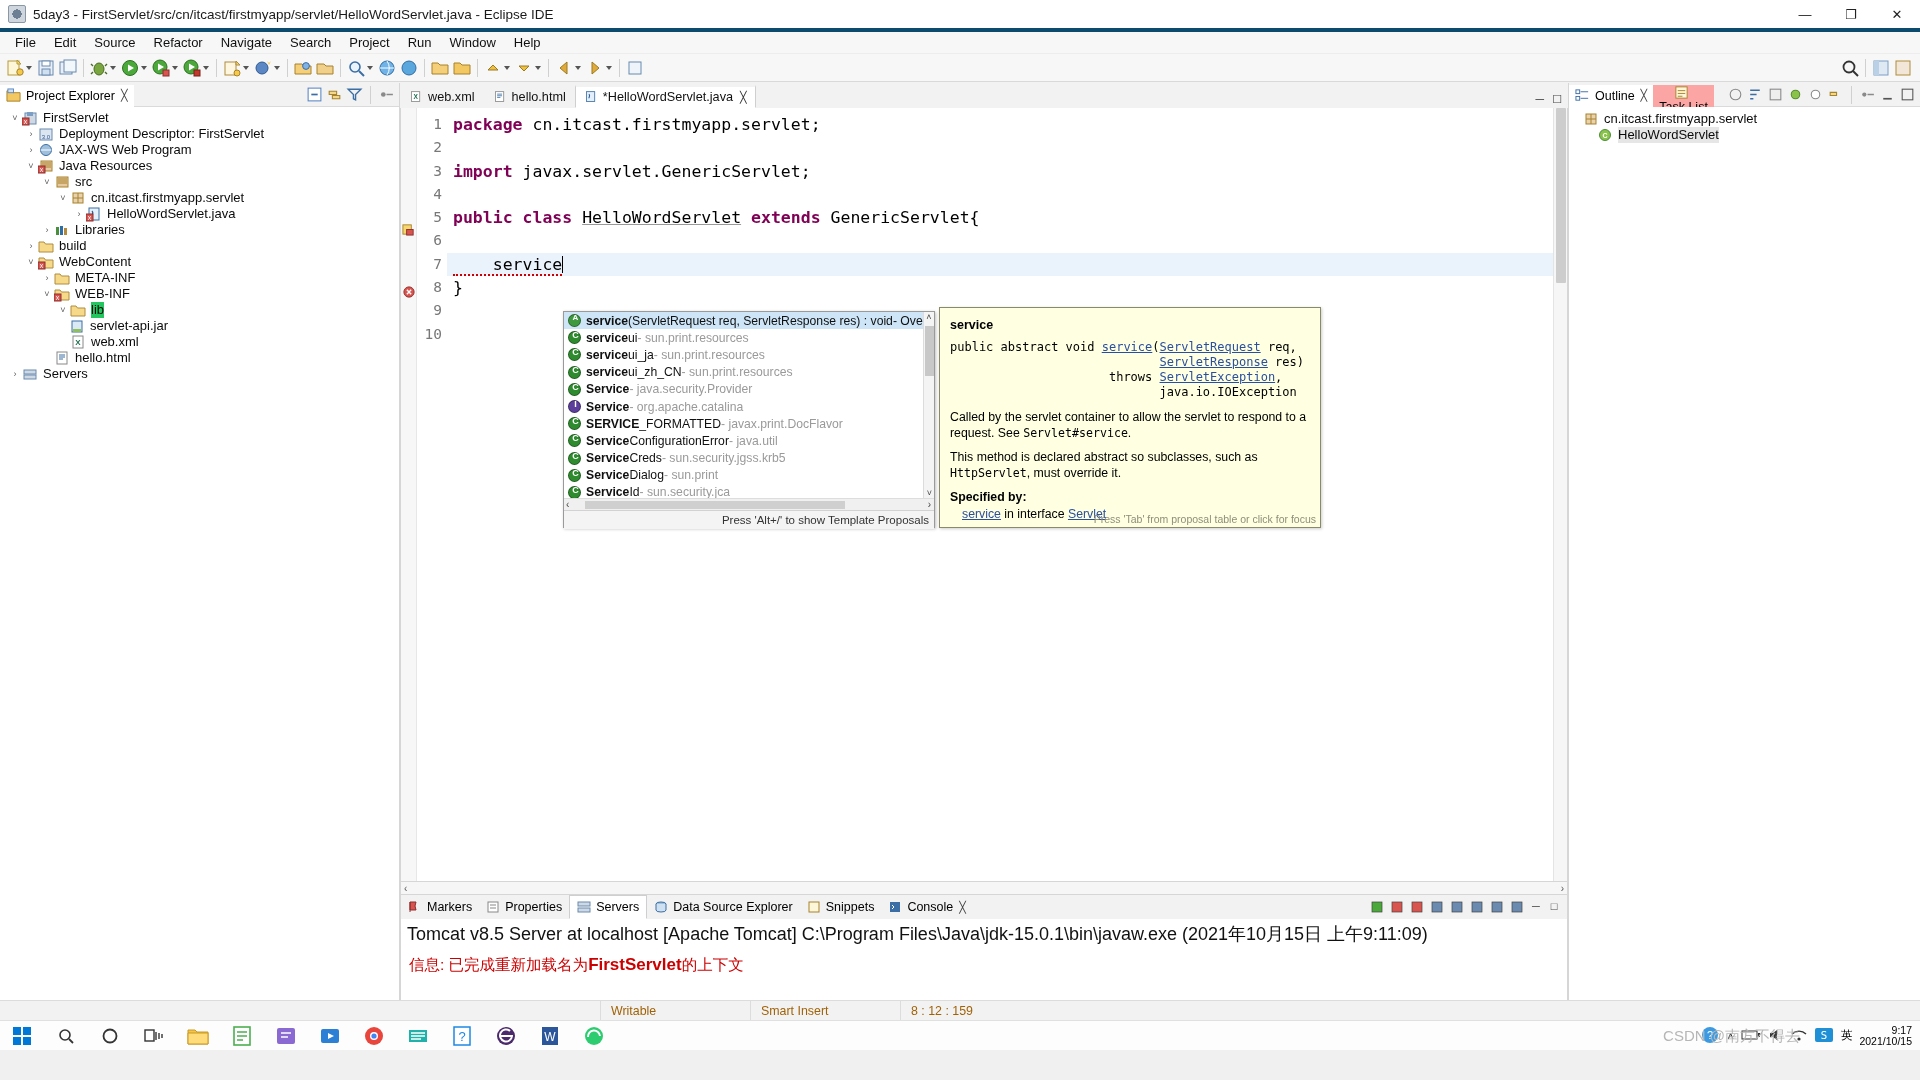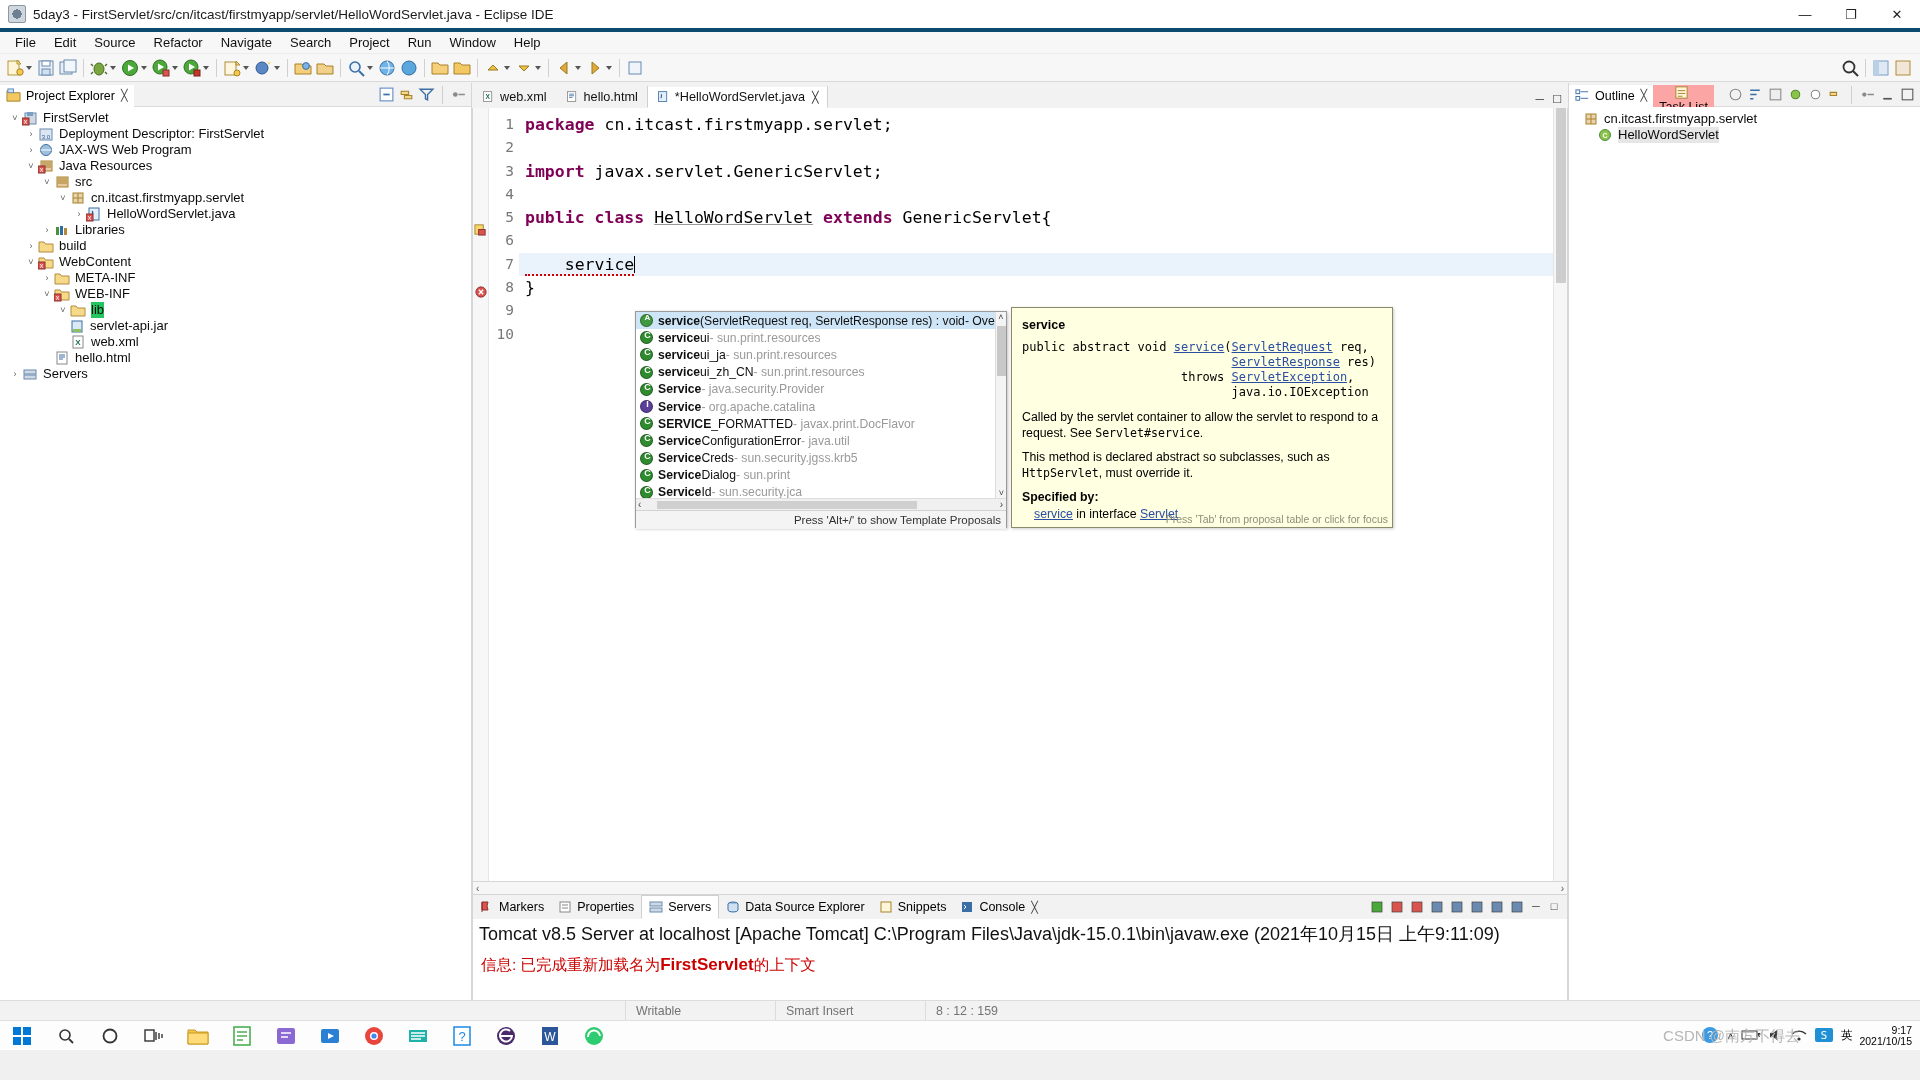--- a/index.html
+++ b/index.html
@@ -34,21 +34,21 @@
              padding-left:4px; border-bottom:1px solid #d9d9d9; position:relative; }
   .tool { width:20px; height:20px; margin:0 1px; position:relative; border-radius:2px; }
   .sep { width:1px; height:18px; background:#d0d0d0; margin:0 4px; }
   .caret { width:0;height:0;border-left:3.5px solid transparent;border-right:3.5px solid transparent;
            border-top:4px solid #555; margin:0 3px 0 0; align-self:center;}
   .tb-right { margin-left:auto; display:flex; align-items:center; padding-right:6px; }
   .srch { width:20px;height:20px; }
 
   
   .main { position:absolute; top:83px; left:0; right:0; bottom:30px; display:flex; }
-  .left { width:472px; background:#fff; border-right:1px solid #d6d6d6; display:flex; flex-direction:column;}
+  .left { width:400px; background:#fff; border-right:1px solid #d6d6d6; display:flex; flex-direction:column;}
   .center { flex:1; display:flex; flex-direction:column; min-width:0;}
   .right { width:352px; background:#f7f7f7; border-left:1px solid #d6d6d6; display:flex; flex-direction:column;}
 
   
   .viewtabs { height:24px; background:#f2f2f2; display:flex; align-items:center;
               border-bottom:1px solid #dadada; }
   .viewtab { display:flex; align-items:center; height:24px; padding:0 6px; font-size:12.5px;
              background:#fff; border-top:2px solid #f2f2f2; }
   .viewtab.active { background:#fff; }
   .viewtab .vt-ico { width:15px;height:15px;margin-right:5px; }
@@ -136,21 +136,21 @@
   .console-line { padding:6px 8px; font-size:15.5px; color:#cc0000; }
   .console-line b { font-weight:bold; font-size:17px;}
   .bscroll { height:13px; background:#f6f6f6; border-top:1px solid #e4e4e4; display:flex; align-items:center;}
 
   
   .outline-body { flex:1; background:#fff; padding-top:4px; font-size:13px;}
 
   
   .status { position:absolute; bottom:30px; left:0; right:0; height:20px; background:#f2f2f2;
             border-top:1px solid #dcdcdc; display:flex; align-items:center; font-size:12.4px;
-            color:#737373;padding-left:25px; }
+            color:#a16207; }
   .st-cell { padding:0 10px; height:20px; display:flex; align-items:center;
              border-left:1px solid #dcdcdc;}
   .st-spacer { flex:1; }
 
   
   .taskbar { position:absolute; bottom:0; left:0; right:0; height:30px; background:#fdfdfd;
              display:flex; align-items:center; border-top:1px solid #e0e0e0;}
   .tk { width:44px; height:30px; display:flex; align-items:center; justify-content:center;}
   .tk-ico { width:22px; height:22px; border-radius:3px;}
   .tray { margin-left:auto; display:flex; align-items:center; gap:7px; padding-right:8px; font-size:11.5px;}

